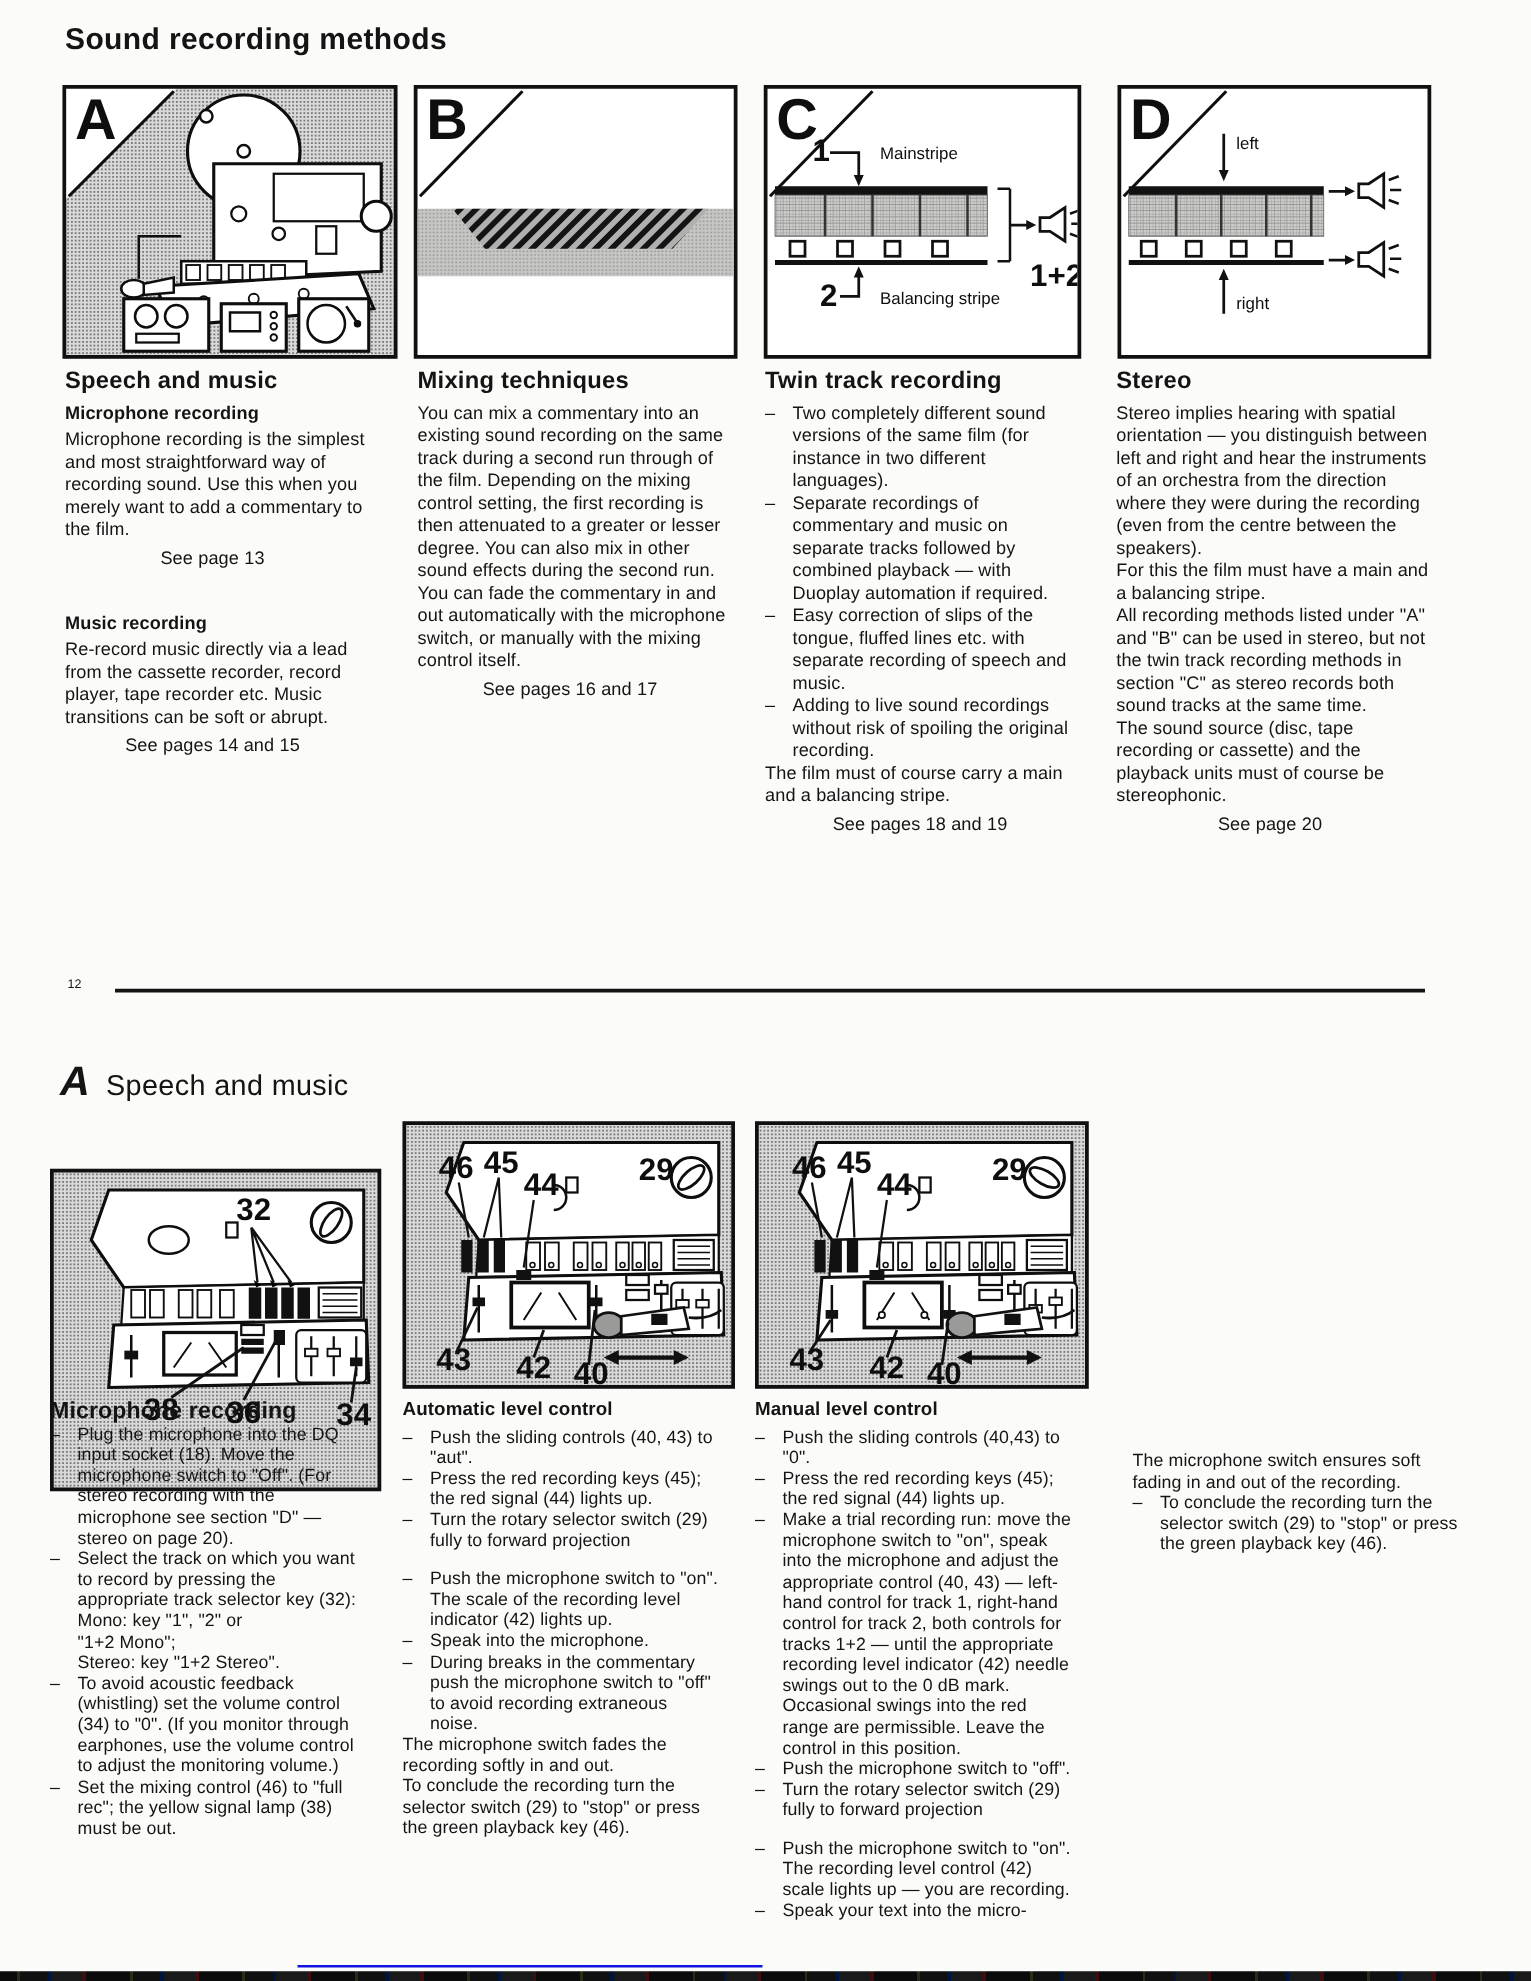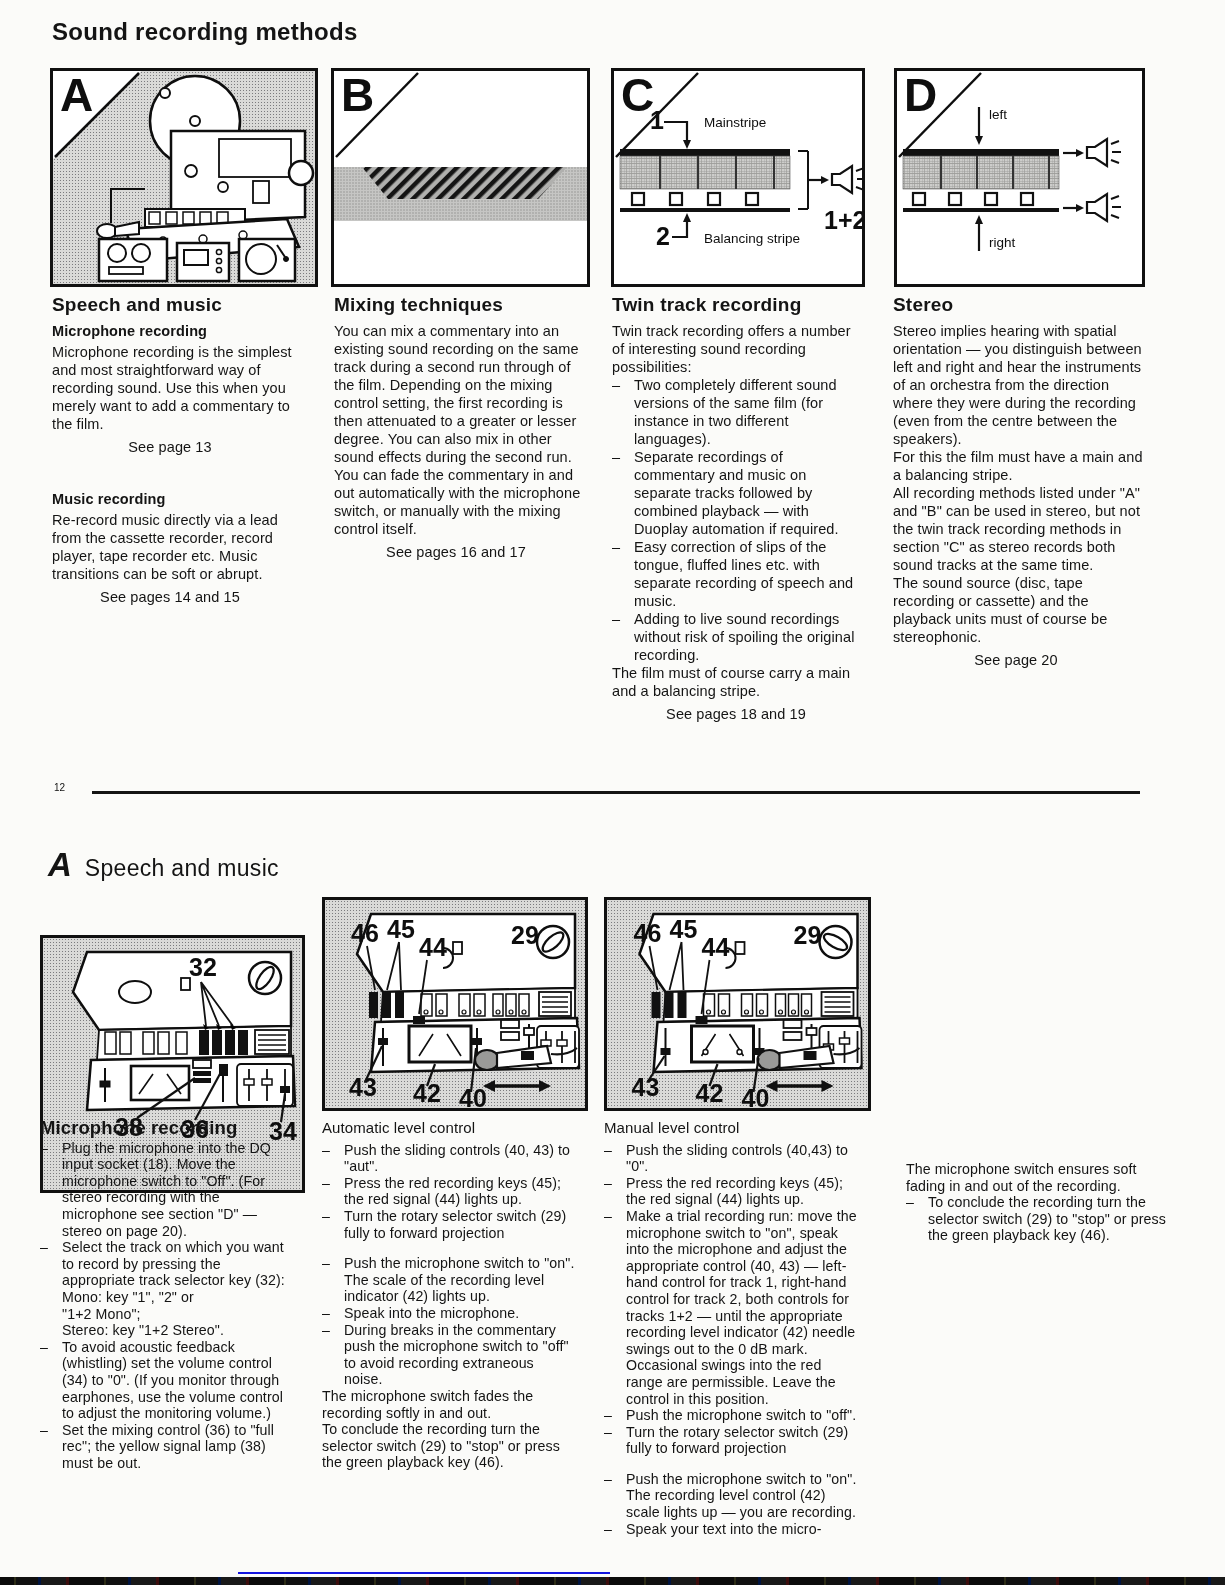--- a/index.html
+++ b/index.html
@@ -22,21 +22,21 @@
   .panel svg{position:absolute;left:0;top:0;}
   .letter{
     position:absolute;top:0px;left:7px;z-index:3;
     font-size:46px;font-weight:bold;line-height:1.05;color:#0e0e0e;
   }
   
   .col{font-size:14.5px;line-height:18px;letter-spacing:.1px;}
   .col p{margin:0 0 0px;}
   .colhead{font-size:19px;font-weight:bold;margin:0 0 8px;letter-spacing:.2px;}
   .subhead{font-size:14.5px;font-weight:bold;margin:0 0 3px;}
-  .medhead{font-size:15px;font-weight:normal;margin:0 0 5px;}
+  .medhead{font-size:15px;font-weight:bold;margin:0 0 5px;}
   .bighead{font-size:18.5px;font-weight:bold;margin:0 0 3px;}
   .see{text-align:center;margin-top:5px;padding-right:4px;}
   .blockgap{margin-top:34px;}
   .bullet{display:flex;align-items:flex-start;}
   .bullet .dash{width:22px;flex:none;}
   .btxt{flex:1;white-space:pre-line;}
   .gap{margin-top:14px;}
   .bcol{font-size:14.2px;line-height:16.6px;}
   
   .pageno{font-size:10px;}
@@ -235,21 +235,20 @@
 </div>
 
 <div class="abs col" style="left:334px;top:296px;width:248px;">
   <div class="colhead">Mixing techniques</div>
   <p>You can mix a commentary into an existing sound recording on the same track during a second run through of the film. Depending on the mixing control setting, the first recording is then attenuated to a greater or lesser degree. You can also mix in other sound effects during the second run. You can fade the commentary in and out automatically with the microphone switch, or manually with the mixing control itself.</p>
   <div class="see">See pages 16 and 17</div>
 </div>
 
 <div class="abs col" style="left:612px;top:296px;width:252px;">
   <div class="colhead">Twin track recording</div>
-  <p>Twin track recording offers a number of interesting sound recording possibilities:</p>
   <div class="bullet">
       <span class="dash">–</span>
       <div class="btxt">Two completely different sound versions of the same film (for instance in two different languages).</div>
     </div>
   <div class="bullet">
       <span class="dash">–</span>
       <div class="btxt">Separate recordings of commentary and music on separate tracks followed by combined playback — with Duoplay automation if required.</div>
     </div>
   <div class="bullet">
       <span class="dash">–</span>
@@ -510,21 +509,21 @@
 Mono: key "1", "2" or
 "1+2 Mono";
 Stereo: key "1+2 Stereo".</div>
     </div>
   <div class="bullet">
       <span class="dash">–</span>
       <div class="btxt">To avoid acoustic feedback (whistling) set the volume control (34) to "0". (If you monitor through earphones, use the volume control to adjust the monitoring volume.)</div>
     </div>
   <div class="bullet">
       <span class="dash">–</span>
-      <div class="btxt">Set the mixing control (36) to "full rec"; the yellow signal lamp (38) must be out.</div>
+      <div class="btxt">Set the mixing control (46) to "full rec"; the yellow signal lamp (38) must be out.</div>
     </div>
 </div>
 
 <div class="abs col bcol" style="left:322px;top:1120px;width:254px;">
   <div class="medhead">Automatic level control</div>
   <div class="bullet">
       <span class="dash">–</span>
       <div class="btxt">Push the sliding controls (40, 43) to "aut".</div>
     </div>
   <div class="bullet">

